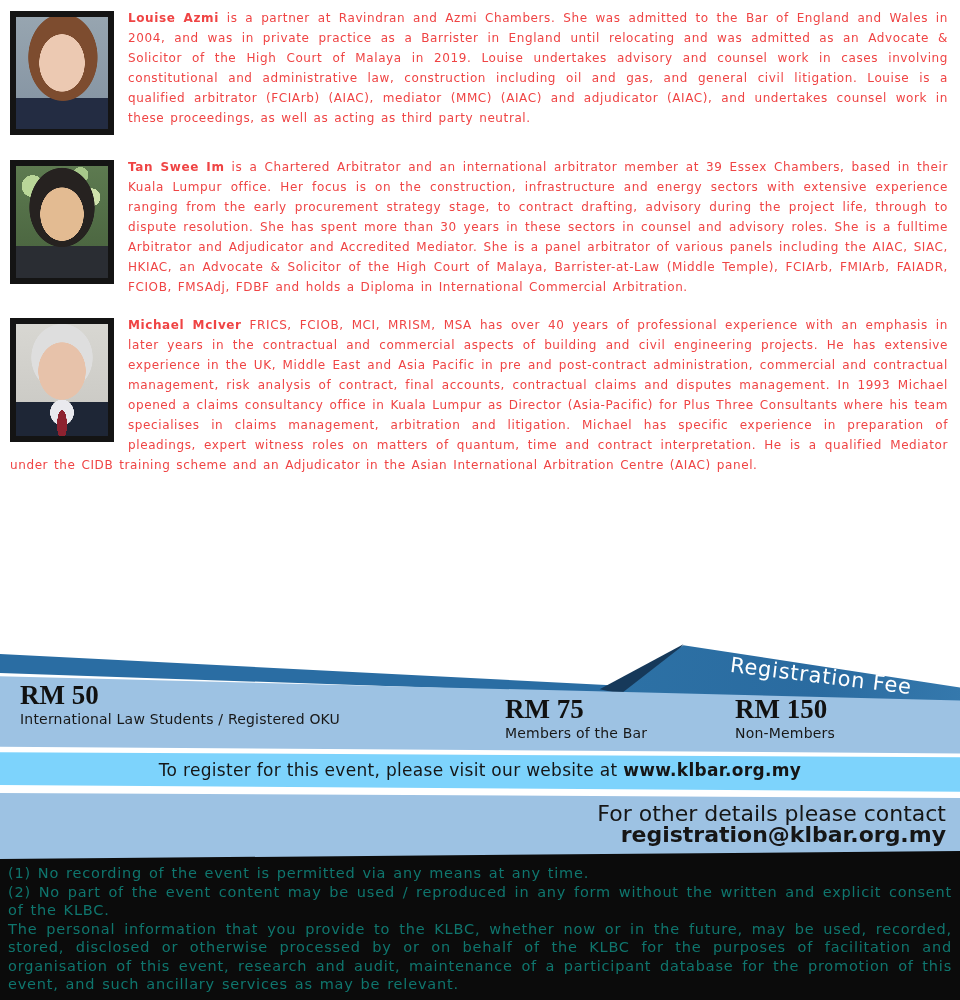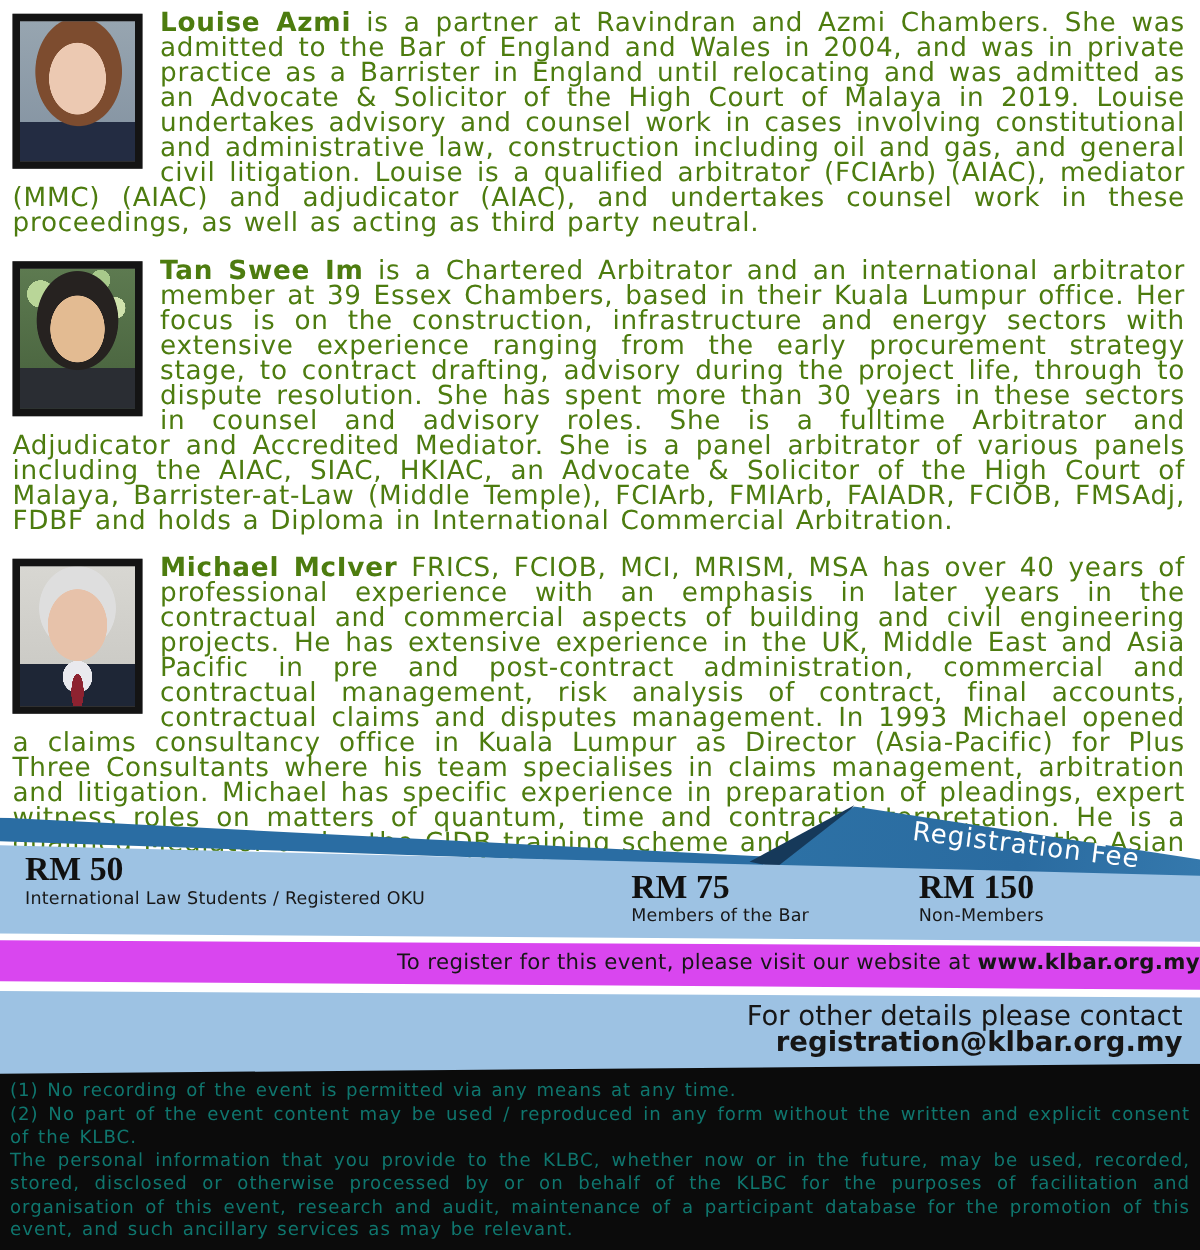--- a/index.html
+++ b/index.html
@@ -1,22 +1,22 @@
 <!DOCTYPE html>
 <html><head>
 <meta charset="utf-8">
 <style>
   html,body{margin:0;padding:0;background:#ffffff;}
   .page{position:relative;width:960px;height:1000px;background:#fff;overflow:hidden;
         font-family:"DejaVu Sans","Liberation Sans",sans-serif;color:#1f1f1f;}
 
   
   .bios{position:absolute;left:0;top:0;width:960px;padding:8px 12px 0 10px;box-sizing:border-box;}
-  .bio{margin-bottom:18px;text-align:justify;font-size:21px;line-height:20px;
-       letter-spacing:0.6px;word-spacing:1.5px;color:#4d7c0f;}
+  .bio{margin-bottom:18px;text-align:justify;font-size:12px;line-height:20px;
+       letter-spacing:0.6px;word-spacing:1.5px;color:#ef4444;}
   .bio::after{content:"";display:block;clear:both;}
   .bio-name{font-weight:bold;}
   .portrait{float:left;width:92px;height:112px;border:6px solid #141414;
             margin:3px 14px 4px 0;background-color:#9a9a9a;}
   .portrait.p-louise{background-image:
       radial-gradient(ellipse 23px 29px at 50% 41%, #ecc9b2 98%, rgba(0,0,0,0) 100%),
       radial-gradient(ellipse 35px 44px at 51% 36%, #7d4c2f 98%, rgba(0,0,0,0) 100%),
       linear-gradient(180deg, rgba(0,0,0,0) 72%, #232c42 72%),
       linear-gradient(180deg,#97a5b0 0%,#8291a0 100%);}
   .portrait.p-tan{background-image:
@@ -49,23 +49,23 @@
   .fees-box{position:absolute;left:0;top:672px;width:960px;height:84px;background:#9dc2e3;
           clip-path:polygon(0 5%,100% 34%,100% 97%,0 89%);}
   .fee-col{position:absolute;}
   .fee-amount{font-family:"Liberation Serif","DejaVu Serif",serif;font-weight:bold;
           font-size:27px;color:#111;}
   .fee-label{font-size:14px;line-height:17px;color:#181818;letter-spacing:0.2px;}
   .fee-1{left:20px;top:8px;width:470px;}
   .fee-2{left:505px;top:22px;width:215px;}
   .fee-3{left:735px;top:22px;width:215px;}
 
-  .register-bar{position:absolute;left:0;top:751px;width:960px;height:42px;background:#d946ef;
+  .register-bar{position:absolute;left:0;top:751px;width:960px;height:42px;background:#7dd3fc;
           clip-path:polygon(0 3%,100% 15%,100% 97%,0 81%);
-          text-align:right;font-size:17px;color:#161616;letter-spacing:0.3px;}
+          text-align:center;font-size:17px;color:#161616;letter-spacing:0.3px;}
   .register-bar .inner{padding-top:9px;}
   .register-url{font-weight:bold;}
 
   .limited-band{position:absolute;left:0;top:790px;width:960px;height:72px;background:#9dc2e3;
           clip-path:polygon(0 4%,100% 11%,100% 93%,0 99%);box-sizing:border-box;
           display:flex;padding:8px 14px 0 12px;color:#161616;}
   .limited-left{width:655px;font-size:16.5px;line-height:21px;letter-spacing:0.3px;}
   .limited-count{font-weight:bold;font-size:21px;}
   .limited-right{margin-left:auto;text-align:right;padding-top:5px;font-size:22px;line-height:21px;}
   .contact-email{font-weight:bold;}

